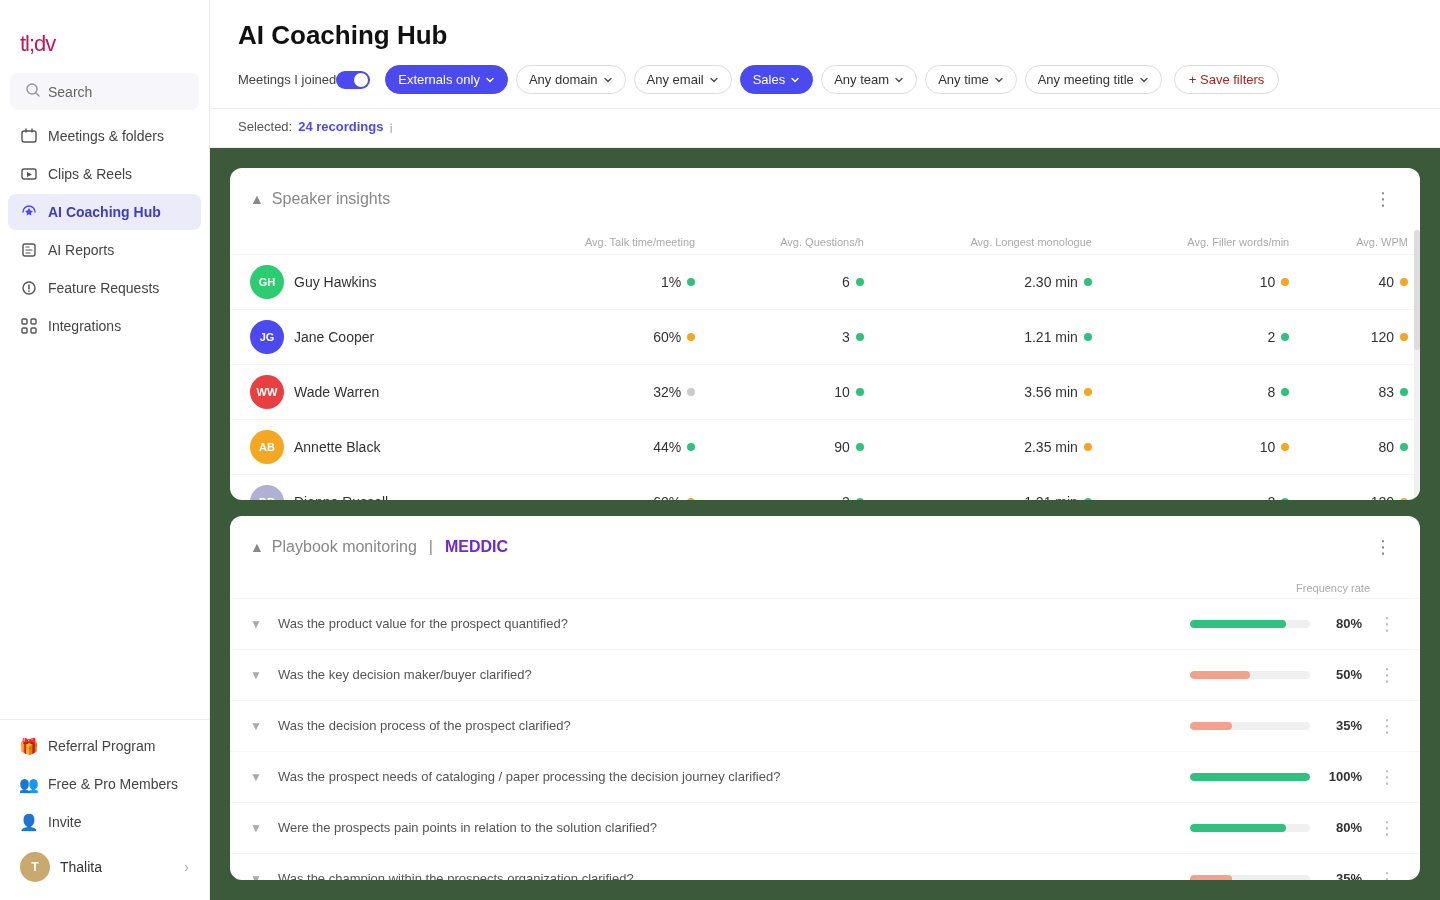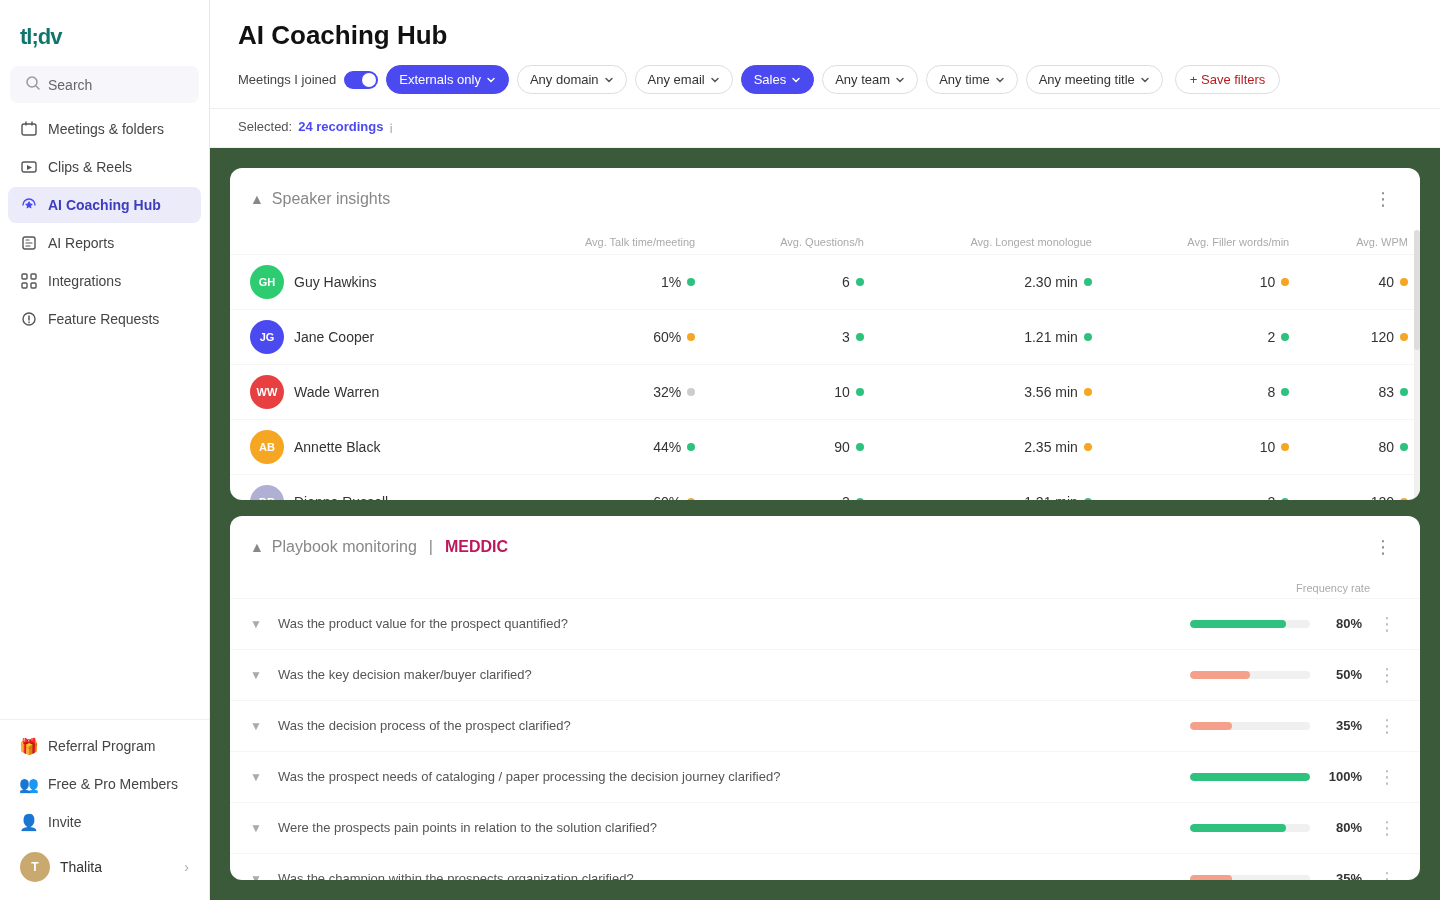--- a/index.html
+++ b/index.html
@@ -10,24 +10,24 @@
       width: 210px;
       min-width: 210px;
       background: #fff;
       border-right: 1px solid #e8e8e8;
       display: flex;
       flex-direction: column;
       height: 900px;
       padding: 0;
     }
     .sidebar-logo {
-      padding: 24px 20px 16px;
+      padding: 31px 20px 16px;
       font-size: 22px;
-      font-weight: 700;
-      color: #0f766e;
+      font-weight: 400;
+      color: #be185d;
       letter-spacing: -1px;
     }
     .sidebar-search {
       display: flex;
       align-items: center;
       gap: 8px;
       padding: 10px 16px;
       margin: 0 10px 8px;
       border-radius: 8px;
       background: #f7f7fb;
@@ -108,24 +108,24 @@
     }
     .filters-row {
       display: flex;
       align-items: center;
       gap: 8px;
       flex-wrap: wrap;
     }
     .filter-toggle {
       display: flex;
       align-items: center;
-      gap: 8px;
+      gap: 0;
       font-size: 13px;
       color: #444;
-      margin-right: 0;
+      margin-right: 7px;
     }
     .toggle-switch {
       width: 34px;
       height: 18px;
       background: #4a4af0;
       border-radius: 9px;
       position: relative;
       cursor: pointer;
     }
     .toggle-switch::after {
@@ -264,21 +264,21 @@
       height: 8px;
       border-radius: 50%;
       flex-shrink: 0;
     }
     .dot-green { background: #2ec27e; }
     .dot-orange { background: #f5a623; }
     .dot-gray { background: #ccc; }
 
     
     .playbook-header .card-title { color: #888; }
-    .playbook-title-bold { color: #be185d; font-weight: 700; text-align: right; }
+    .playbook-title-bold { color: #6d28d9; font-weight: 700; text-align: right; }
     .playbook-rows { padding: 0 0 8px; }
     .playbook-col-header {
       text-align: right;
       font-size: 11px;
       color: #aaa;
       padding: 4px 50px 4px 20px;
     }
     .playbook-row {
       display: flex;
       align-items: center;
@@ -342,36 +342,36 @@
         <svg width="16" height="16" viewBox="0 0 16 16" fill="none">
             <rect x="2" y="2" width="12" height="12" rx="2" stroke="#555" stroke-width="1.4"></rect>
             <path d="M5 8h6M5 5h3M5 11h4" stroke="#555" stroke-width="1.2" stroke-linecap="round"></path>
           </svg>
       </span>
       <span>AI Reports</span>
     </div>
     <div class="sidebar-item">
       <span class="sidebar-icon">
         <svg width="16" height="16" viewBox="0 0 16 16" fill="none">
+            <circle cx="8" cy="8" r="6" stroke="#555" stroke-width="1.4"></circle>
+            <path d="M8 5v4M8 11v.5" stroke="#555" stroke-width="1.5" stroke-linecap="round"></path>
+          </svg>
+      </span>
+      <span>Feature Requests</span>
+    </div>
+    <div class="sidebar-item">
+      <span class="sidebar-icon">
+        <svg width="16" height="16" viewBox="0 0 16 16" fill="none">
             <rect x="1" y="1" width="5" height="5" rx="1" stroke="#555" stroke-width="1.4"></rect>
             <rect x="10" y="1" width="5" height="5" rx="1" stroke="#555" stroke-width="1.4"></rect>
             <rect x="1" y="10" width="5" height="5" rx="1" stroke="#555" stroke-width="1.4"></rect>
             <rect x="10" y="10" width="5" height="5" rx="1" stroke="#555" stroke-width="1.4"></rect>
           </svg>
       </span>
       <span>Integrations</span>
-    </div>
-    <div class="sidebar-item">
-      <span class="sidebar-icon">
-        <svg width="16" height="16" viewBox="0 0 16 16" fill="none">
-            <circle cx="8" cy="8" r="6" stroke="#555" stroke-width="1.4"></circle>
-            <path d="M8 5v4M8 11v.5" stroke="#555" stroke-width="1.5" stroke-linecap="round"></path>
-          </svg>
-      </span>
-      <span>Feature Requests</span>
     </div>
   </nav>
 
   <div class="sidebar-bottom">
     <div class="sidebar-item">
       <span class="sidebar-icon">🎁</span>
       <span>Referral Program</span>
     </div>
     <div class="sidebar-item">
       <span class="sidebar-icon">👥</span>

